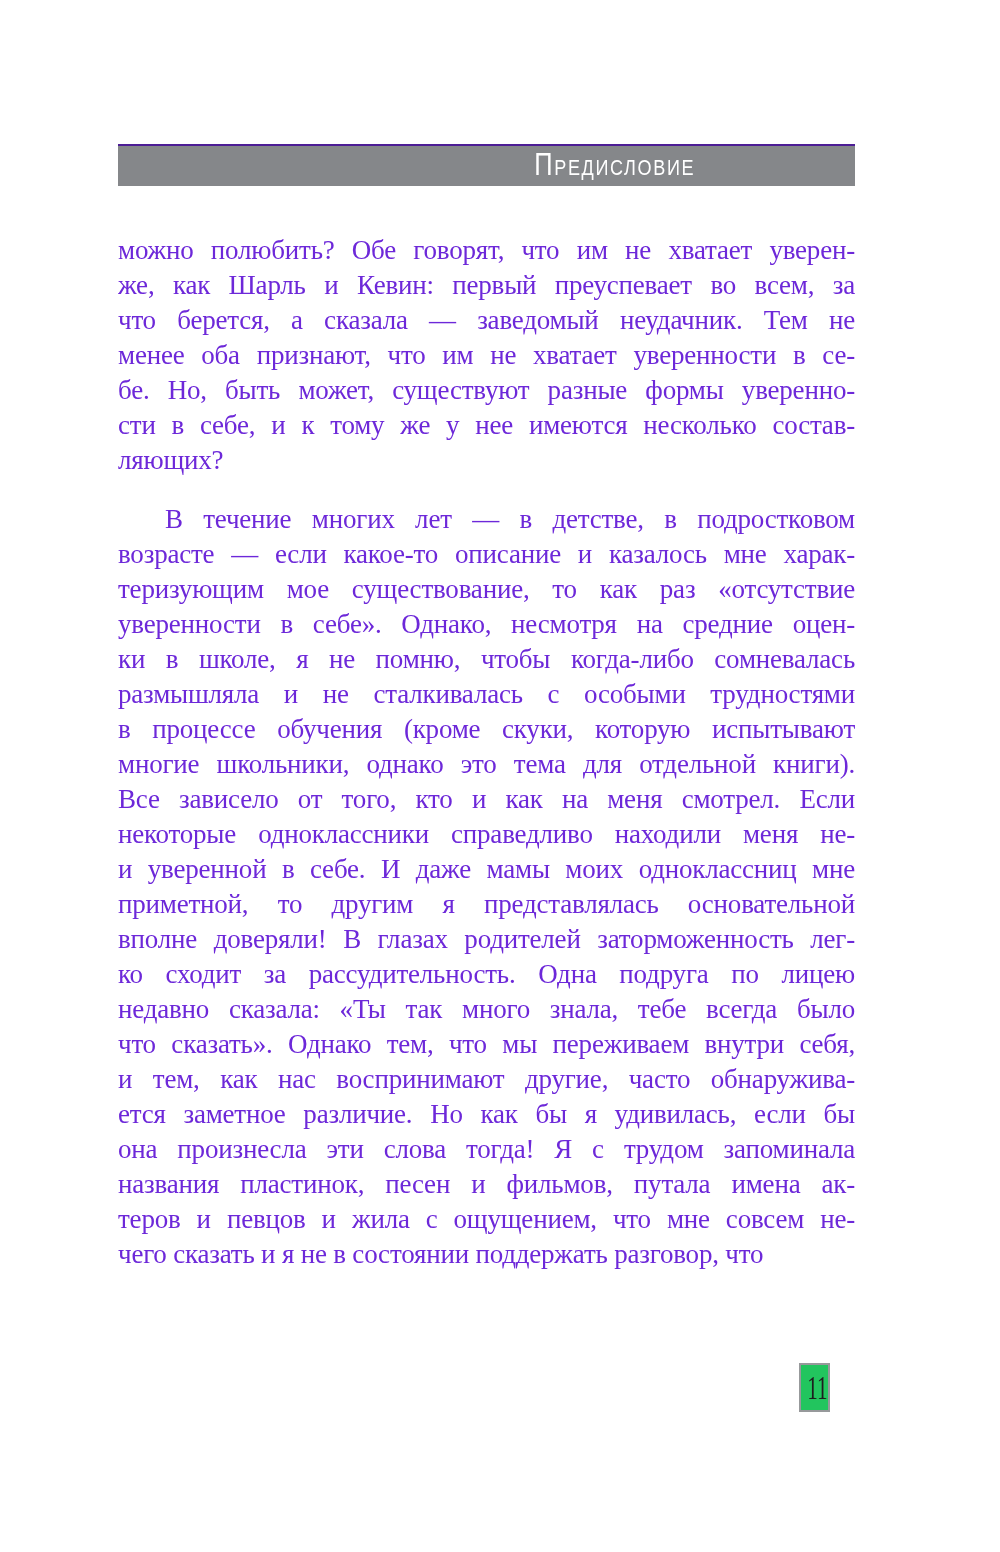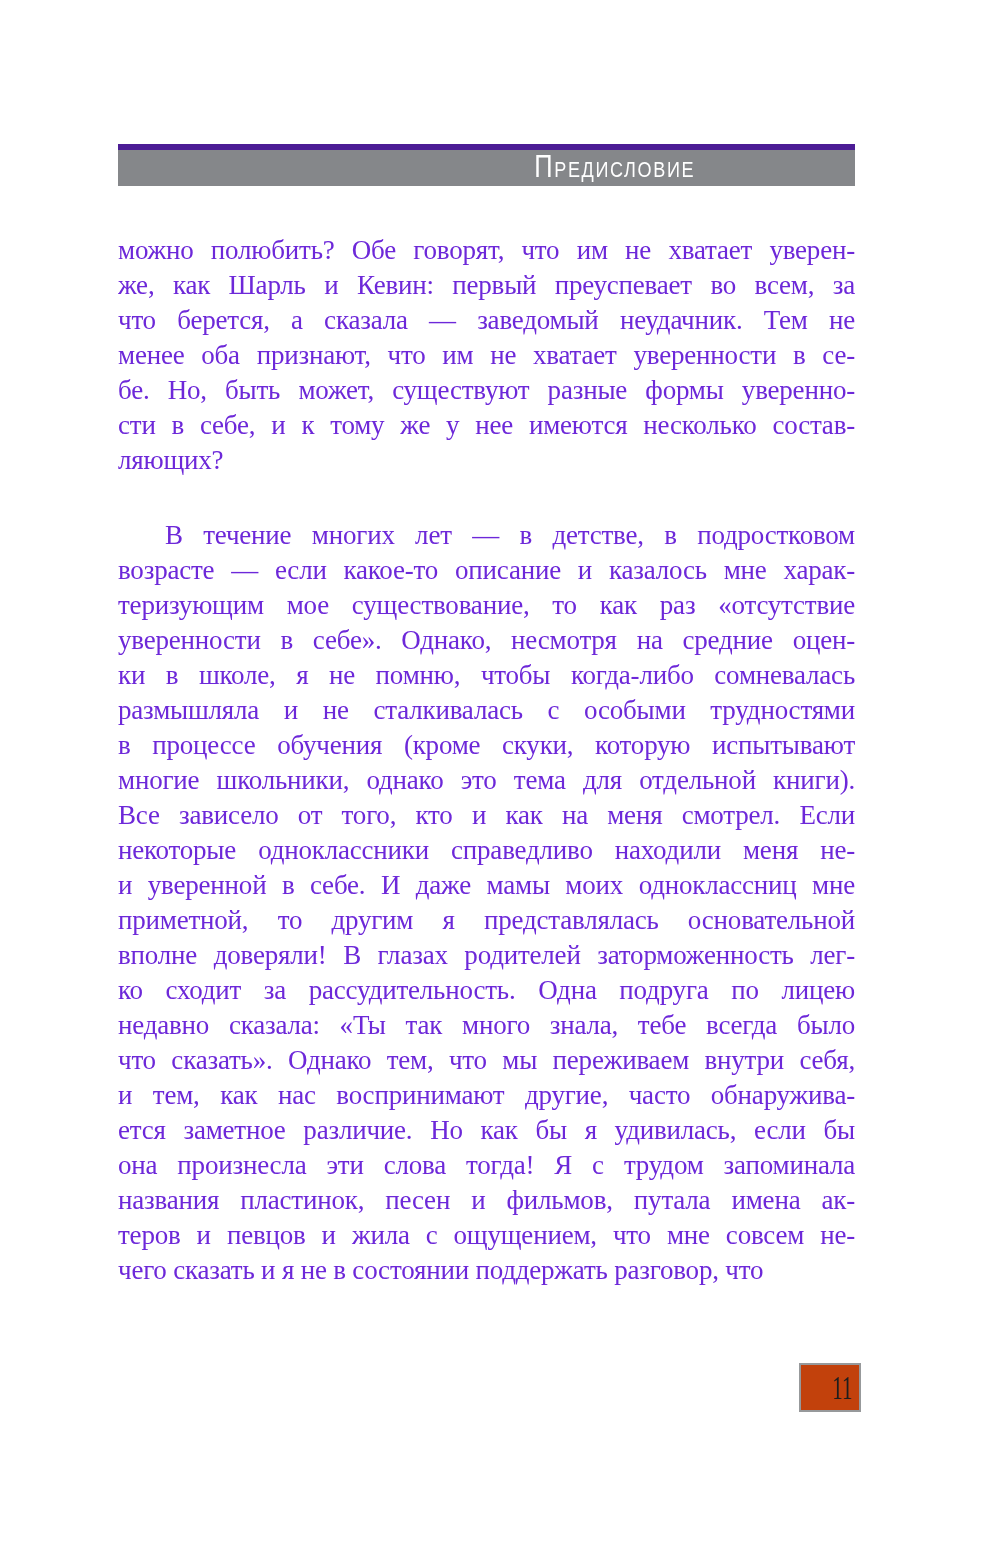--- a/index.html
+++ b/index.html
@@ -17,21 +17,21 @@
   }
 
   
   .header-bar {
     position: absolute;
     left: 118px;
     top: 144px;
     width: 737px;
     height: 42px;
     background: #85878a;
-    border-top: 6px solid #4c1d95;
+    border-top: 2px solid #4c1d95;
     box-sizing: border-box;
   }
   .header-title {
     position: absolute;
     right: 160px;
     top: 50%;
     transform: translateY(-54%) scaleX(0.82);
     transform-origin: right center;
     color: #ffffff;
     font-family: "Liberation Sans", sans-serif;
@@ -47,47 +47,47 @@
     position: absolute;
     left: 118px;
     top: 233px;
     width: 737px;
     color: #6d28d9;
     font-size: 27px;
     line-height: 35px;
     letter-spacing: -0.2px;
   }
   .paragraph { margin: 0; }
-  .paragraph + .paragraph { margin-top: 40px; }
+  .paragraph + .paragraph { margin-top: 24px; }
   .line {
     text-align: justify;
     text-align-last: justify;
     height: 35px;
     overflow: hidden;
     white-space: nowrap;
   }
   .line.justified-off,
   .line.last {
     text-align-last: left;
   }
   .line.indent { text-indent: 47px; }
 
   
   .page-number-box {
     position: absolute;
     left: 799px;
     top: 1363px;
-    width: 62px;
+    width: 31px;
     height: 49px;
     border: 2px solid #97999b;
     box-sizing: border-box;
-    background: #c2410c;
+    background: #22c55e;
     display: flex;
     align-items: center;
-    justify-content: flex-end;
+    justify-content: flex-start;
   }
   .page-number {
     color: #1e1e1e;
     font-family: "Liberation Serif", serif;
     font-size: 34px;
     line-height: 1;
     transform: scaleX(0.62);
   }
 </style>
 </head>

